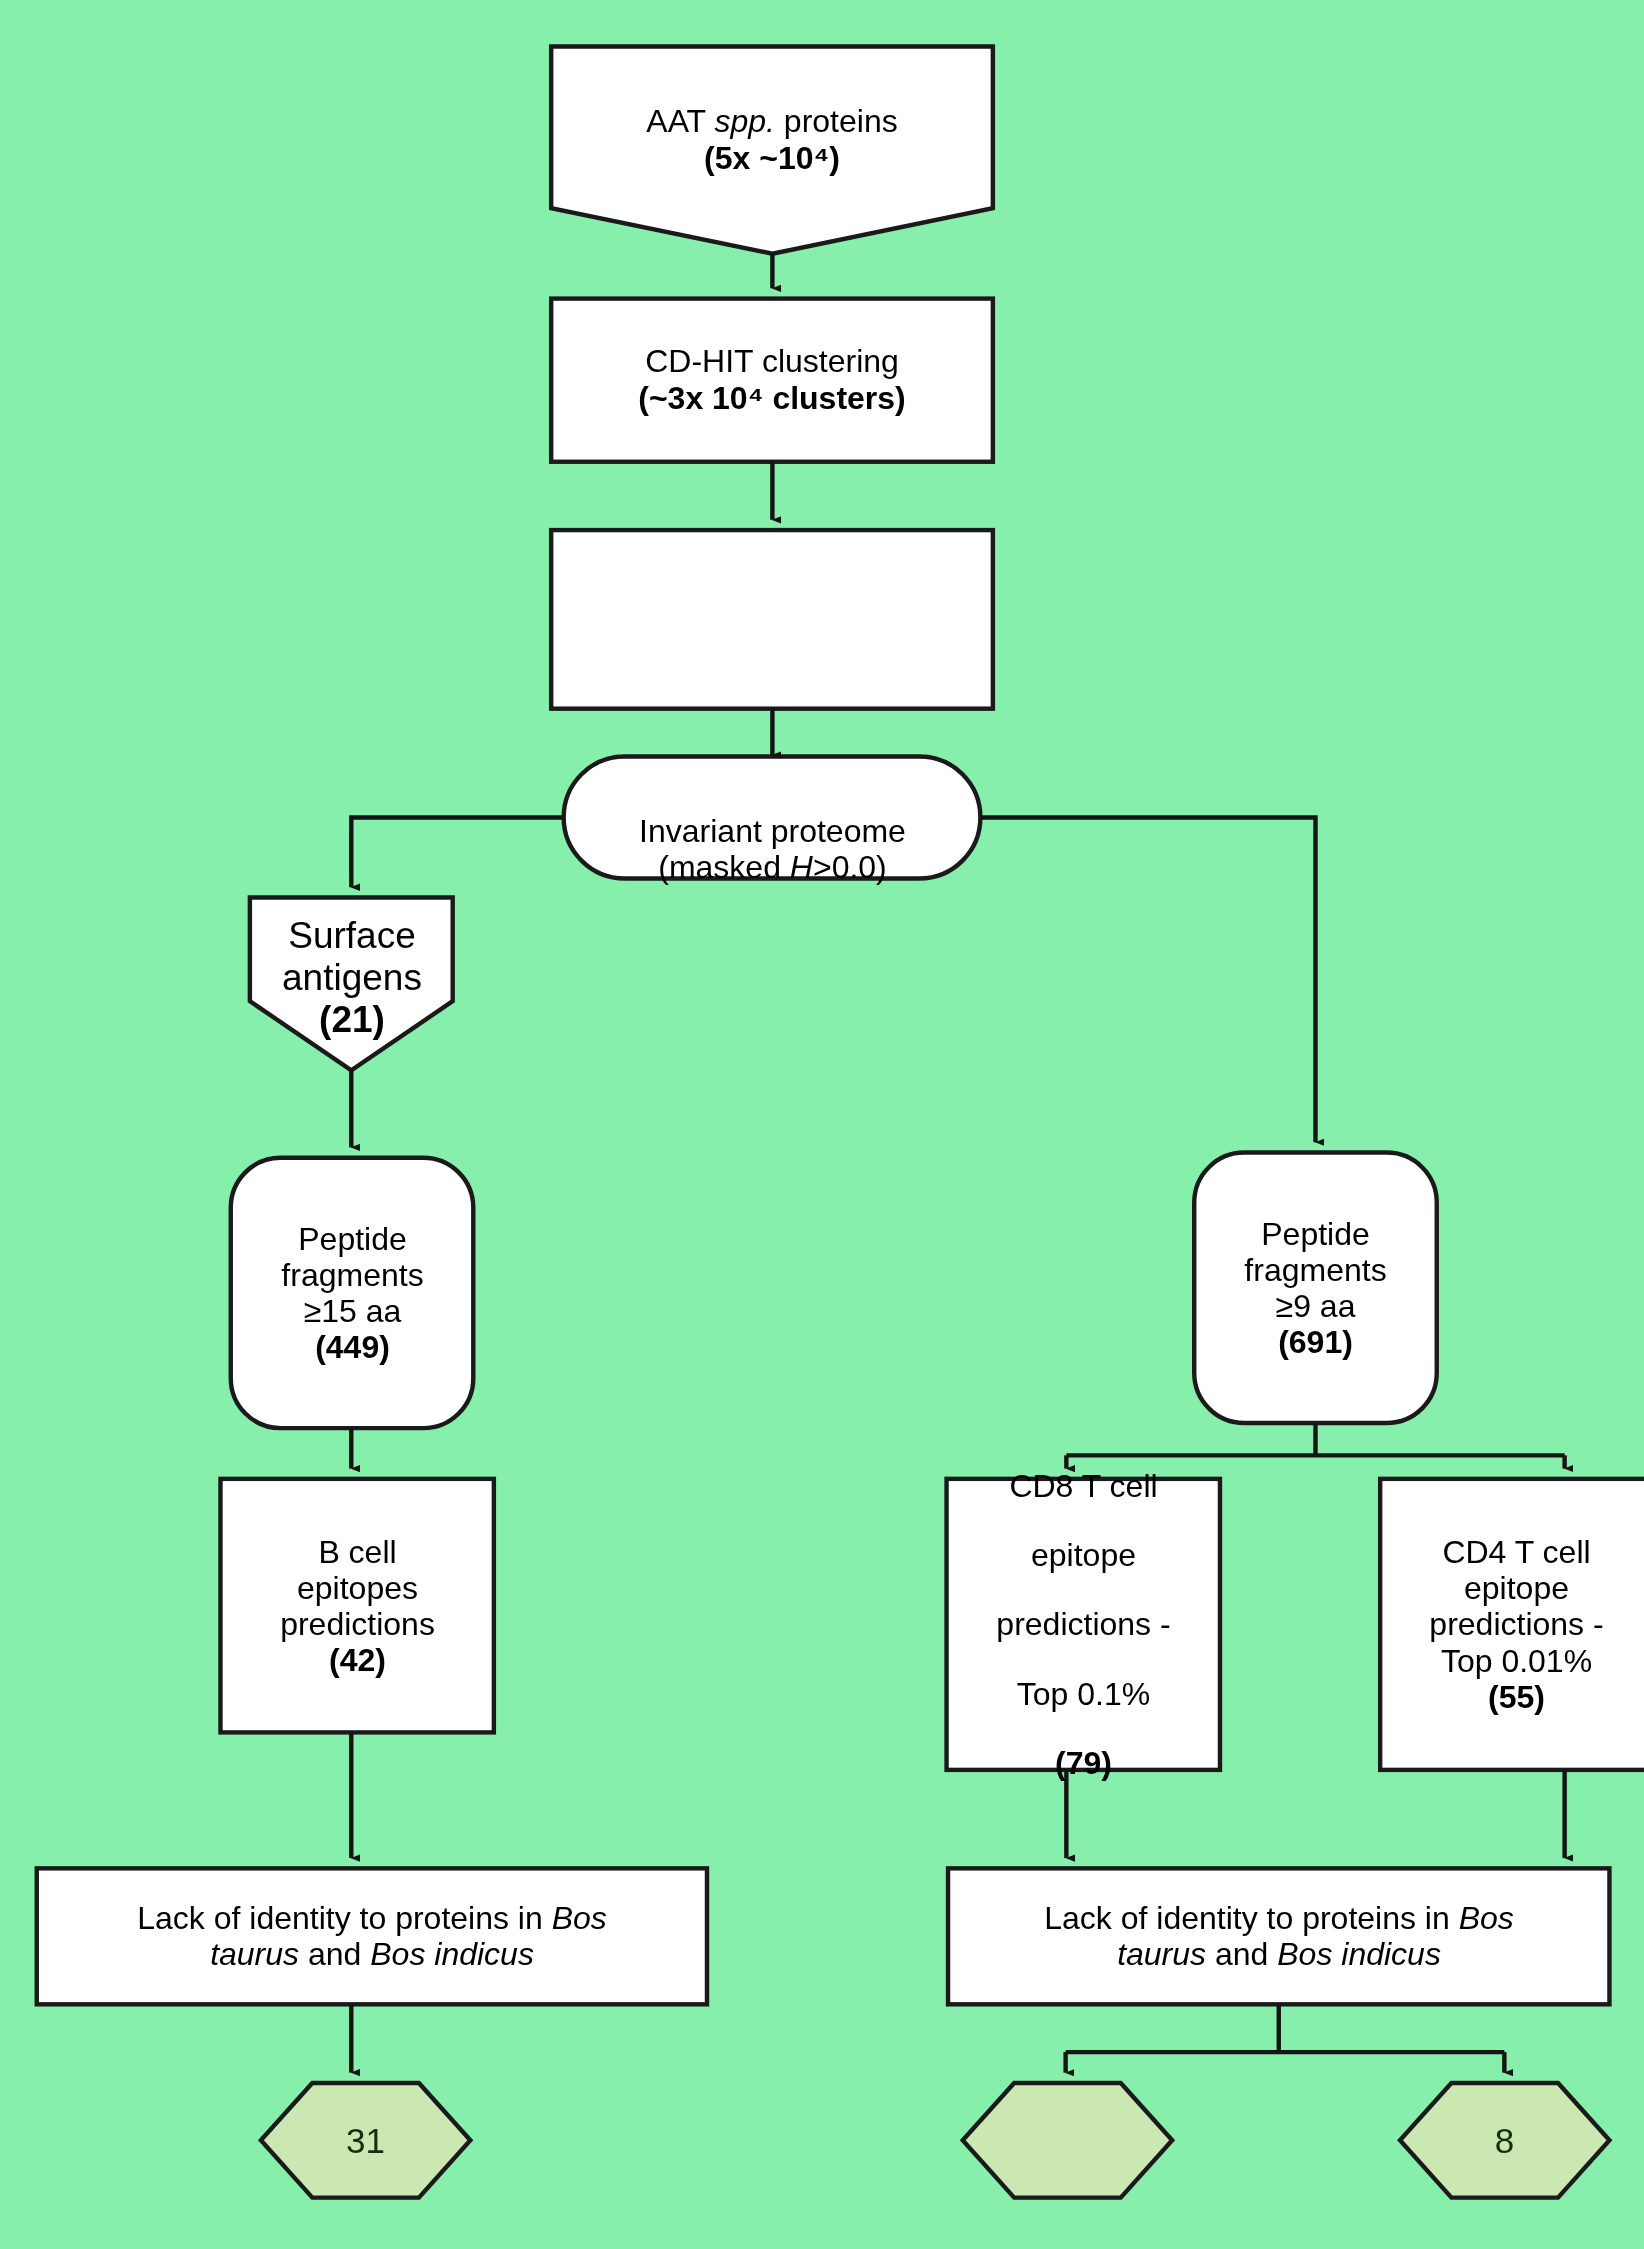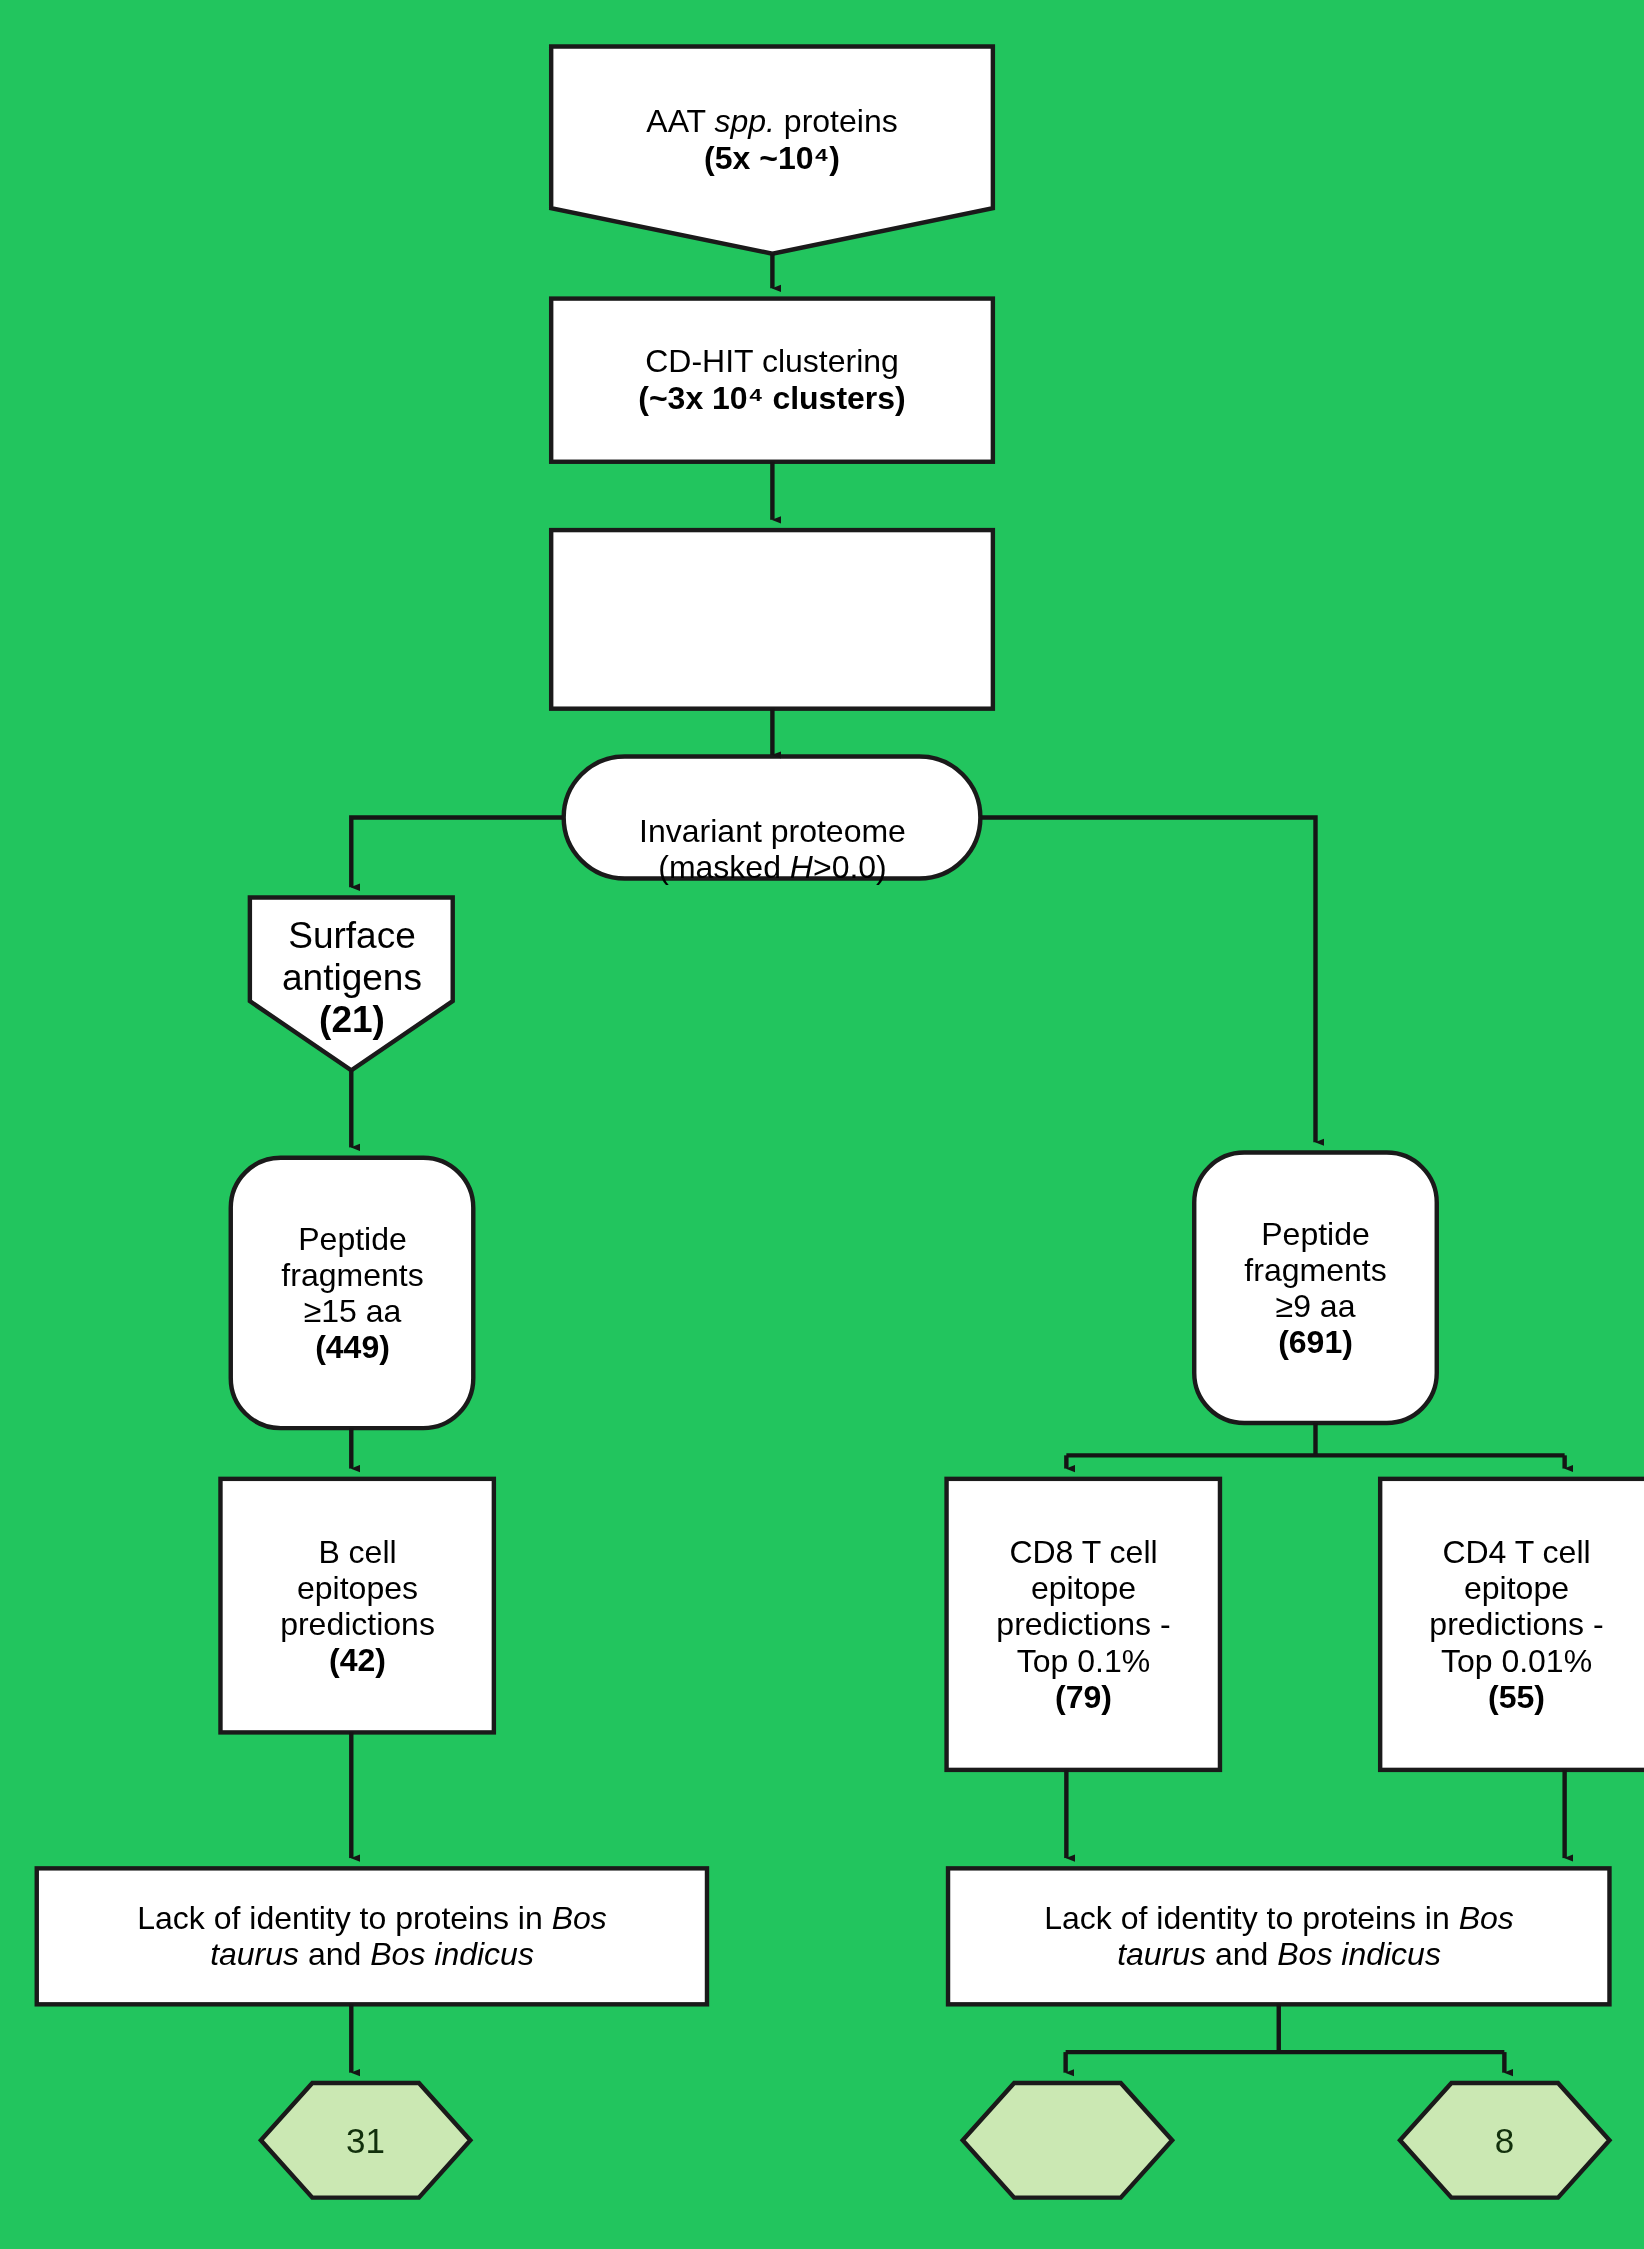--- a/index.html
+++ b/index.html
@@ -7,21 +7,21 @@
     padding: 0;
     background: #ffffff;
   }
   body {
     font-family: "Liberation Sans", sans-serif;
   }
   #flowchart-root {
     position: relative;
     width: 1644px;
     height: 2250px;
-    background: #22c55e;
+    background: #86efac;
     overflow: hidden;
   }
   #flow-svg {
     position: absolute;
     left: 0;
     top: 0;
     width: 1644px;
     height: 2250px;
   }
   .node-text {
@@ -165,21 +165,21 @@
     <span class="ln bd">(691)</span>
   </div>
 
   <div class="node-text" style="left:221px; top:1479px; width:273px; height:254px;">
     <span class="ln">B cell</span>
     <span class="ln">epitopes</span>
     <span class="ln">predictions</span>
     <span class="ln bd">(42)</span>
   </div>
 
-  <div class="node-text" style="left:947px; top:1479px; width:273px; height:291px;">
+  <div class="node-text" style="left:947px; top:1479px; width:273px; height:291px;gap:33px;">
     <span class="ln">CD8 T cell</span>
     <span class="ln">epitope</span>
     <span class="ln">predictions -</span>
     <span class="ln">Top 0.1%</span>
     <span class="ln bd">(79)</span>
   </div>
 
   <div class="node-text" style="left:1380px; top:1479px; width:273px; height:291px;">
     <span class="ln">CD4 T cell</span>
     <span class="ln">epitope</span>

